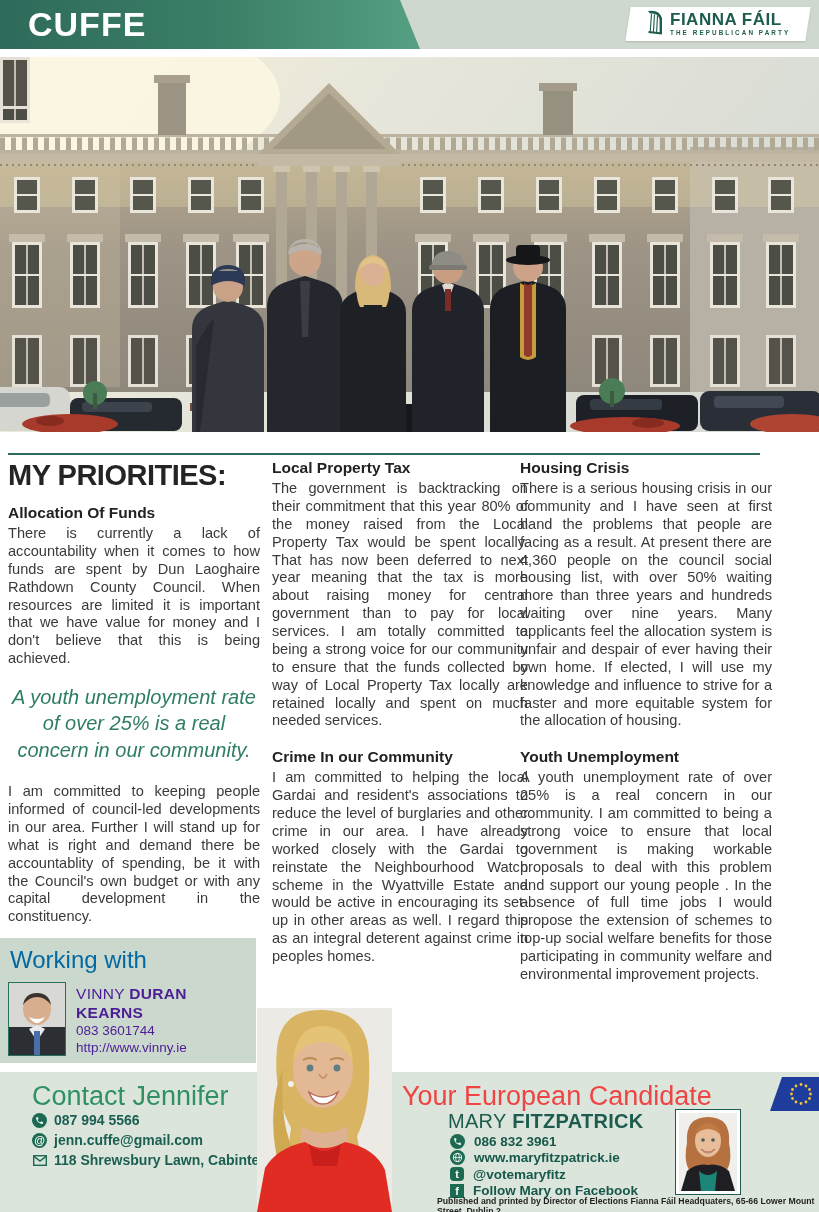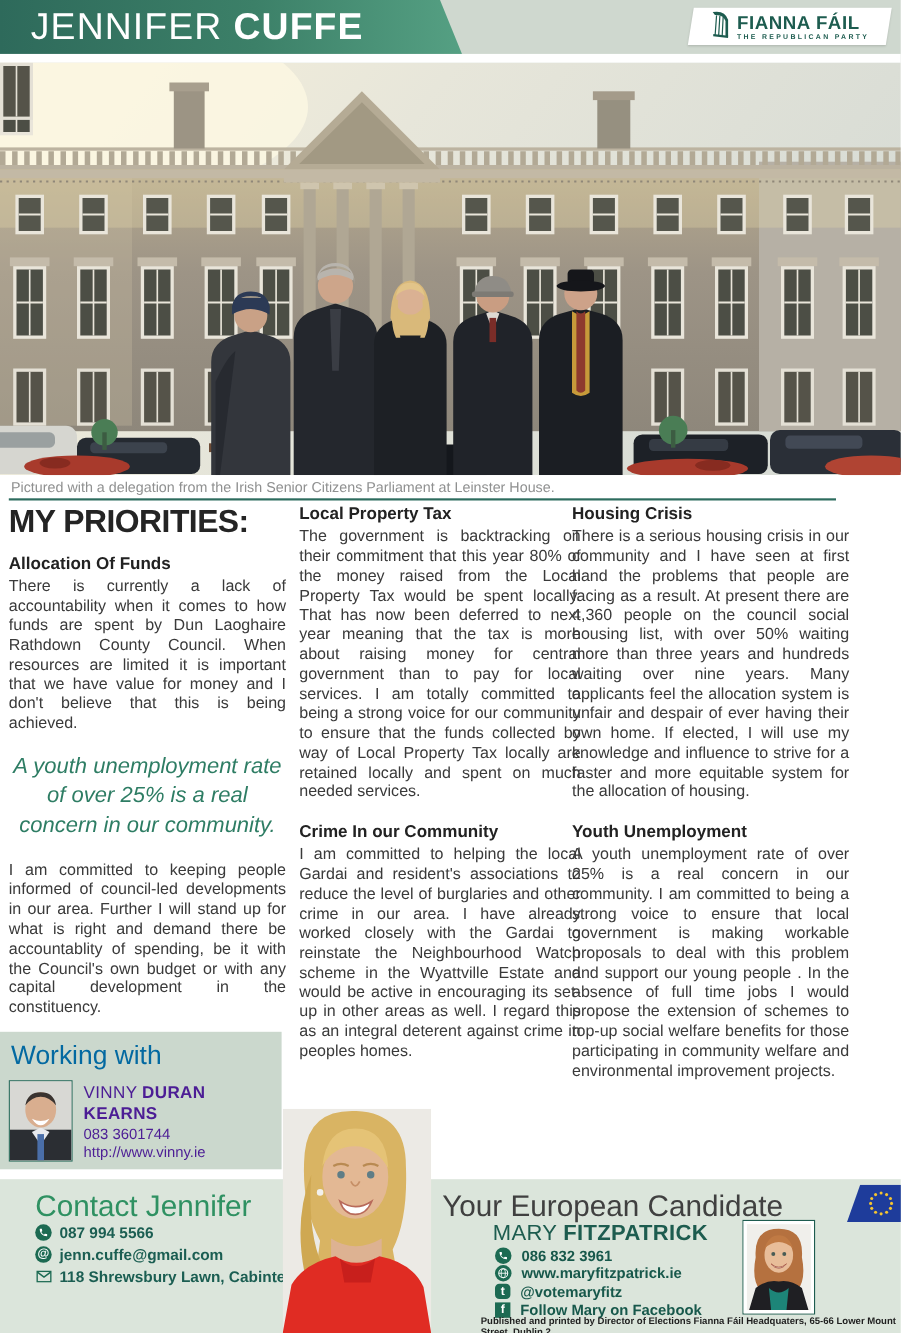--- a/index.html
+++ b/index.html
@@ -74,40 +74,39 @@
     width:15px; height:15px; border-radius:50%; background:#1c6a52; color:#fff;
     display:flex; align-items:center; justify-content:center; flex:0 0 15px;
   }
   .icon-square { width:14px; height:14px; background:#1c6a52; color:#fff; display:flex; align-items:center; justify-content:center; flex:0 0 14px; font-size:11px; font-weight:700; }
   .icon-rounded { border-radius:4px; }
   .icon-plain { width:15px; height:15px; display:flex; align-items:center; justify-content:center; flex:0 0 15px; }
   .at-glyph { font-size:11px; font-weight:700; line-height:1; }
 
   .jennifer-photo { position:absolute; top:1008px; left:257px; width:135px; height:204px; }
 
-  .euro-heading { position:absolute; top:1081px; left:402px; font-size:27px; color:#404040; }
+  .euro-heading { position:absolute; top:1081px; left:402px; font-size:27px; color:#ef4444; }
   .mary-name { position:absolute; top:1110px; left:448px; font-size:20px; color:#1d5c4f; letter-spacing:.3px; }
   .mary-name .bold { font-weight:800; }
   .euro-list { position:absolute; top:1133px; left:450px; }
   .euro-row { display:flex; align-items:center; gap:9px; height:16.5px; font-size:13.5px; font-weight:700; color:#17584b; }
 
   .mary-photo { position:absolute; top:1110px; left:676px; width:64px; height:84px; border:3px solid #ffffff; background:#f0efeb; box-shadow:0 0 0 1px #1d5c4f; }
   .eu-flag { position:absolute; top:1077px; left:770px; width:62px; height:34px; }
 
   .imprint { position:absolute; top:1196px; left:437px; font-size:8.7px; font-weight:700; color:#1f1f1f; }
 </style>
 </head>
 <body>
 
 <div class="page">
 
   <header class="header">
     <div class="header-white-strip"></div>
     <div class="name-band">
-      <span class="first">JENNIFER</span>
       <span class="last">CUFFE</span>
     </div>
     <div class="ff-logo">
       <div class="ff-logo-inner">
         <span>
           <svg width="20" height="26" viewBox="0 0 20 26">
             <path d="M3 2 Q14 0 17 9 L17 24 L14.6 24 L14.6 10 Q12.5 4 5 4.6 Z" fill="#1d5c4f"></path>
             <path d="M6.5 5 L5.2 23 M9.5 5.4 L8.4 23.4 M12.5 6.5 L11.6 23.8" stroke="#1d5c4f" stroke-width="1.1" fill="none"></path>
             <path d="M3.5 23 L17 24.5" stroke="#1d5c4f" stroke-width="2" fill="none"></path>
           </svg>
@@ -292,21 +291,20 @@
         <path d="M490 375 L490 252 Q490 234 510 228 L528 223 L546 228 Q566 234 566 252 L566 375 Z" fill="#1b1e23"></path>
         <path d="M520 226 Q528 232 536 226 L536 300 Q528 306 520 300 Z" fill="#c79a3a"></path>
         <path d="M524 226 Q528 230 532 226 L532 298 Q528 302 524 298 Z" fill="#8e3a2e"></path>
         <circle cx="528" cy="210" r="15" fill="#cda289"></circle>
         <rect x="516" y="188" width="24" height="14" rx="4" fill="#15161a"></rect>
         <ellipse cx="528" cy="203" rx="22" ry="5" fill="#15161a"></ellipse>
       </g>
     </svg>
   </div>
 
-  <div class="caption">Pictured with a delegation from the Irish Senior Citizens Parliament at Leinster House.</div>
   <div class="divider"></div>
 
   <div class="col col1">
     <div class="priorities-title">MY PRIORITIES:</div>
     <div class="sec-heading">Allocation Of Funds</div>
     <div class="body-text">There is currently a lack of accountability when it comes to how funds are spent by Dun Laoghaire Rathdown County Council. When resources are limited it is important that we have value for money and I don't believe that this is being achieved.</div>
     <div class="quote">A youth unemployment rate of over 25% is a real concern in our community.</div>
     <div class="body-text">I am committed to keeping people informed of council-led developments in our area. Further I will stand up for what is right and demand there be accountablity of spending, be it with the Council's own budget or with any capital development in the constituency.</div>
   </div>
 

